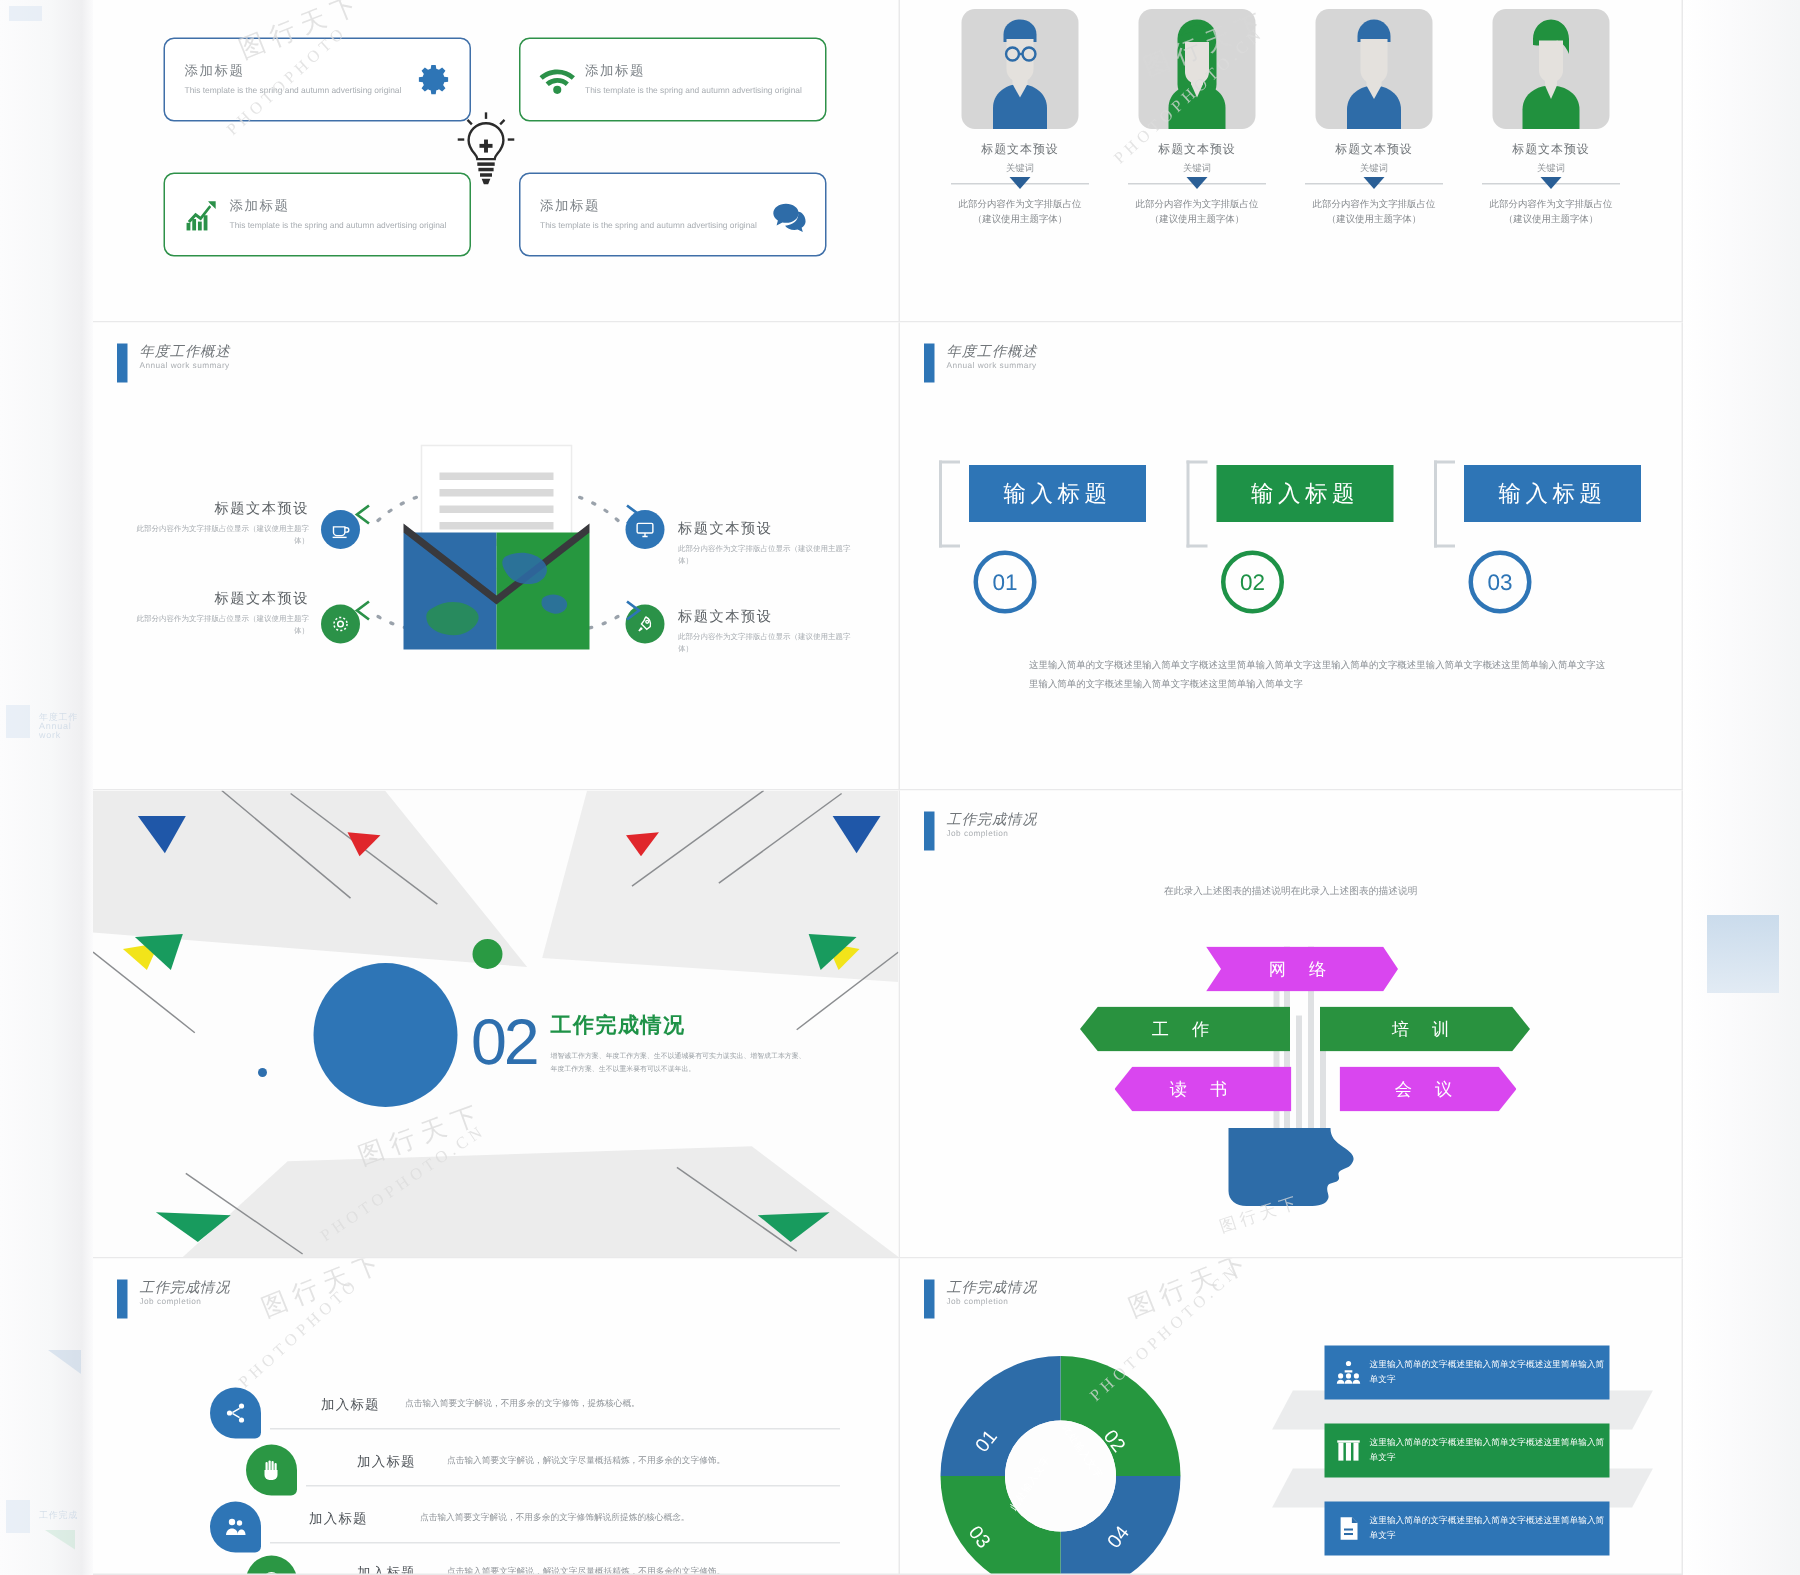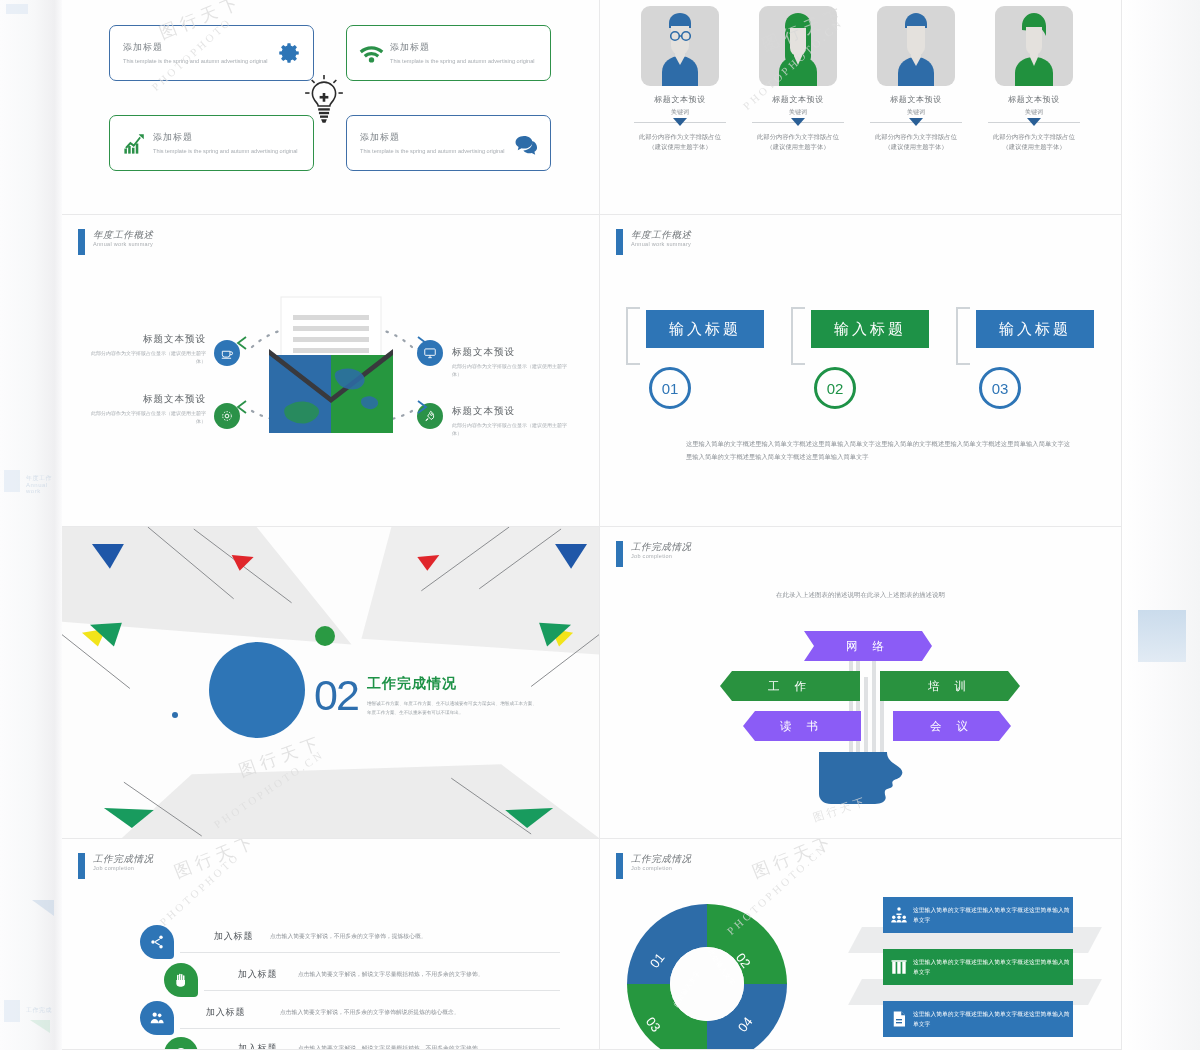--- a/index.html
+++ b/index.html
@@ -114,21 +114,21 @@
   .dv-dotb  { position:absolute; left:110px; top:185px; width:6px; height:6px; border-radius:50%; background:#2e6fae; }
   .dv-num   { position:absolute; left:252px; top:144px; font-size:43px; color:#2e6fae; font-weight:300; letter-spacing:-2px;}
   .dv-title { position:absolute; left:305px; top:148px; font-size:14px; color:#1e9247; font-weight:bold; letter-spacing:1px;}
   .dv-sub   { position:absolute; left:305px; top:172px; width:170px; font-size:4.6px; color:#9aa0a5; line-height:2;}
 
   
   .sp-note { position:absolute; left:50%; top:62px; transform:translateX(-50%); width:170px; text-align:center;
              font-size:6.5px; color:#8d9297; line-height:1.9; }
   .sign { position:absolute; height:30px; display:flex; align-items:center; justify-content:center;
           color:#fff; font-size:11.5px; letter-spacing:6px; }
-  .sign.b { background:#8b5cf6; } .sign.g { background:#29923f; }
+  .sign.b { background:#d946ef; } .sign.g { background:#29923f; }
   .post { position:absolute; width:4px; background:#dfe1e3; }
   .head-shape { position:absolute; left:50%; top:225px; transform:translateX(-50%); width:88px; height:65px; }
 
   
   .li { position:absolute; left:78px; width:420px; height:34px; }
   .li .pin { position:absolute; left:0; top:0; width:34px; height:34px; background:#2e75b6;
              border-radius:50% 50% 4px 50%; display:flex; align-items:center; justify-content:center; }
   .li.g .pin { background:#2b9744; }
   .li .lt { position:absolute; left:74px; top:5px; font-size:9px; color:#4e5358; letter-spacing:.8px; white-space:nowrap;}
   .li .ld { position:absolute; top:7px; font-size:5.8px; color:#8d9297; line-height:1.5; }

